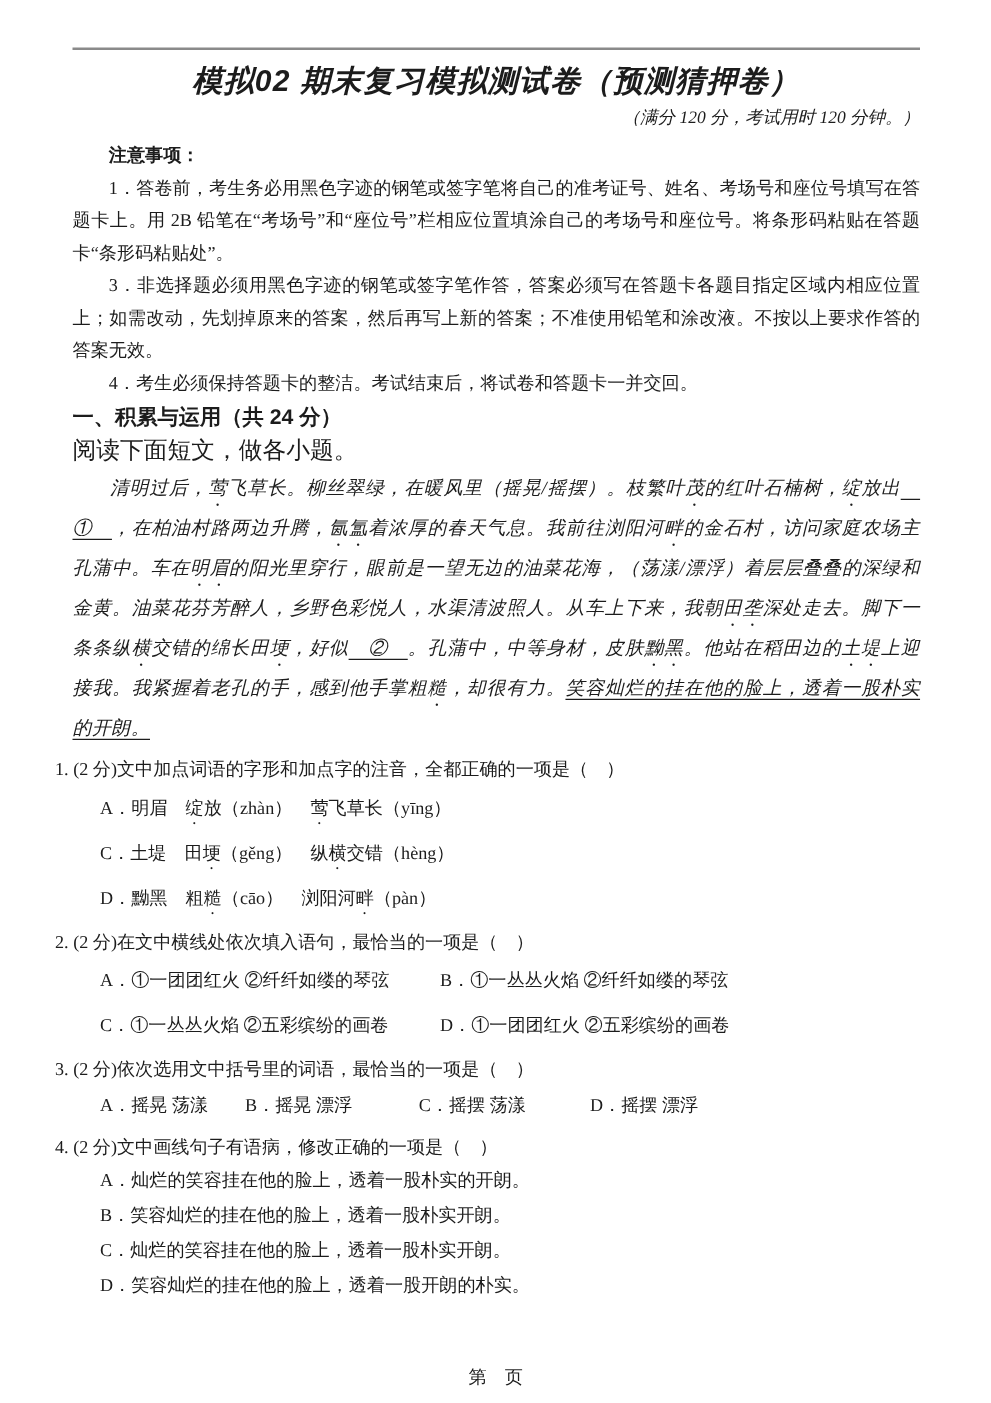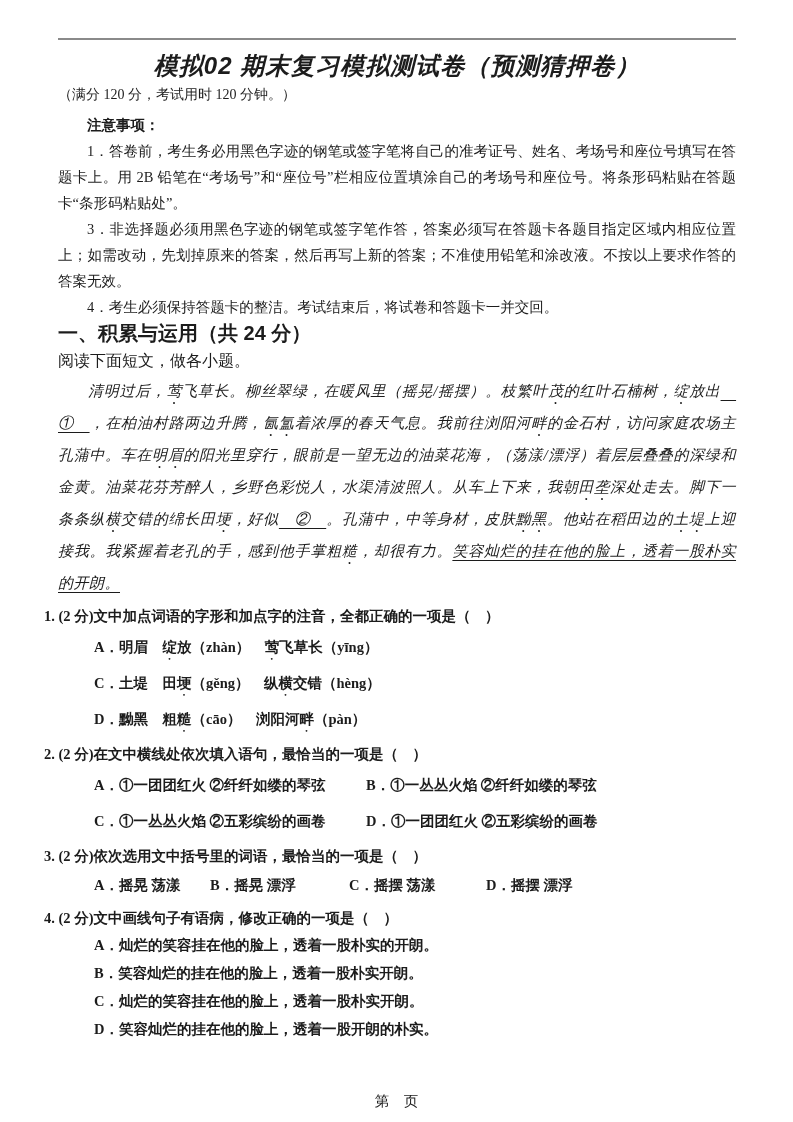--- a/index.html
+++ b/index.html
@@ -18,55 +18,56 @@
   .title {
     text-align: center;
     font-family: "Liberation Sans", "DejaVu Sans", sans-serif;
     font-weight: bold;
     font-size: 24px; line-height: 32px;
     margin: 10px 0 2px 0;
     letter-spacing: 1px;
     font-style: italic;
   }
   .subtitle {
-    text-align: left;
+    text-align: right;
+    font-style: italic;
     font-size: 14px; line-height: 22px;
     margin-bottom: 6px;
   }
   .notice-head {
     font-family: "Liberation Sans", "DejaVu Sans", sans-serif;
     font-weight: bold;
     font-size: 14.5px; line-height: 26px;
     text-indent: 2em;
   }
   .notice {
     font-size: 14.5px; line-height: 26px;
     text-indent: 2em; text-align: justify;
     margin: 0;
   }
   .section-head {
     font-family: "Liberation Sans", "DejaVu Sans", sans-serif;
     font-weight: bold;
-    font-size: 20px; line-height: 27px;
+    font-size: 17px; line-height: 27px;
     margin: 0;
   }
   .intro {
-    font-size: 16px; line-height: 27px; margin: 0;
+    font-size: 19px; line-height: 27px; margin: 0;
   }
   .passage {
     font-style: italic;
     font-size: 15px; line-height: 31px;
     text-indent: 2em; text-align: justify;
     margin: 2px 0;
     letter-spacing: 0.5px;
   }
-  .question { margin: 4px 0 0 -14px; font-weight: bold; }
+  .question { margin: 4px 0 0 -14px; }
   .stem { font-size: 14.5px; line-height: 26px; margin: 0; }
   .opts { padding-left: 36px; font-size: 14.5px; }
-  .opts .opt { line-height: 38px; white-space: nowrap; margin-left: 14px; }
+  .opts .opt { line-height: 38px; white-space: nowrap; }
   .opts-q1 .opt { line-height: 36px; }
   .opts-q2 { display: grid; grid-template-columns: 272px 1fr; }
   .opts-q2 .opt { line-height: 36px; }
   .opts-q4 .opt { line-height: 28px; }
   .opts-q3 { display: grid; grid-template-columns: 116px 139px 137px 1fr; }
   .opts-q3 .opt { line-height: 32px; }
   .s-plain { }
   .s-dot {
     -webkit-text-emphasis: filled dot;
     -webkit-text-emphasis-position: under;

